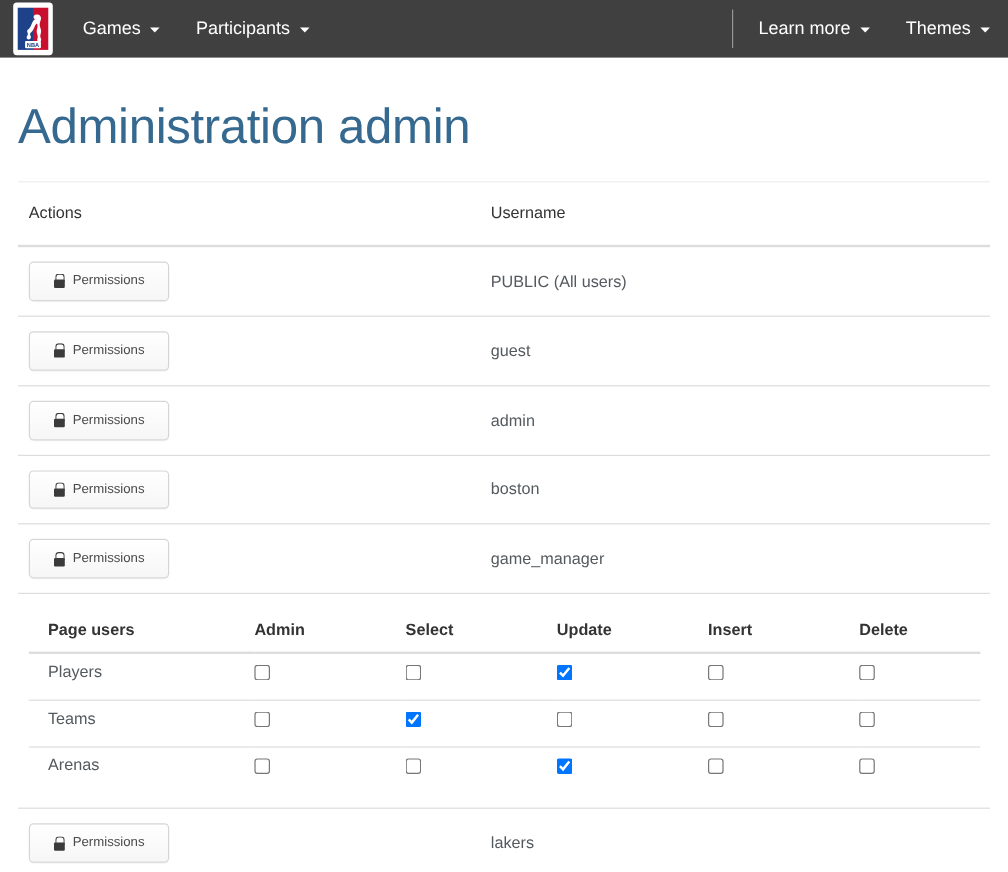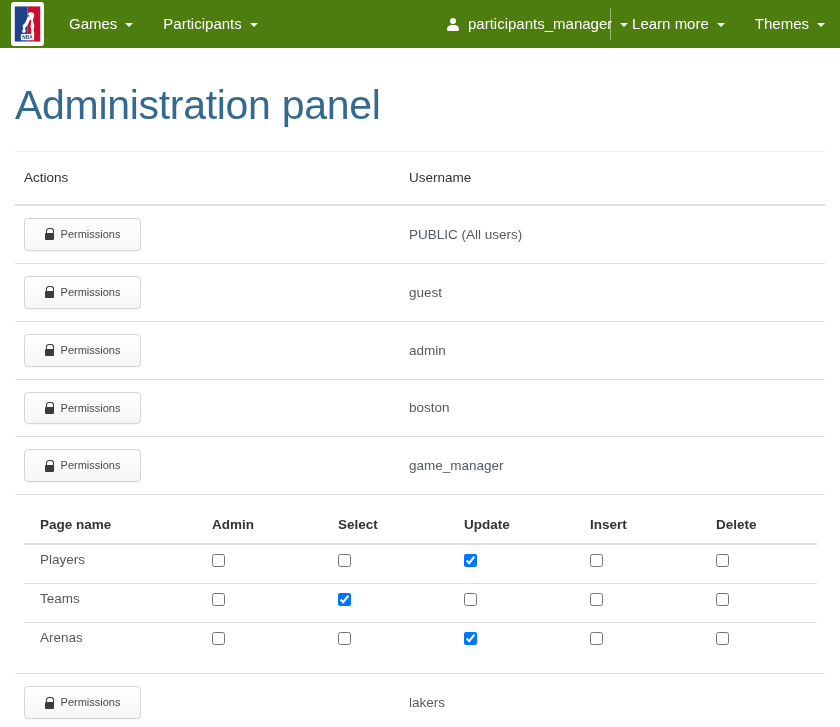--- a/index.html
+++ b/index.html
@@ -8,21 +8,21 @@
     width: 840px; height: 727px;
     background: #ffffff;
     font-family: "Liberation Sans", sans-serif;
     overflow: hidden;
   }
 
   
   .navbar {
     position: relative;
     height: 48px;
-    background: #4d7c0f;
+    background: #404040;
     display: flex;
     align-items: center;
     white-space: nowrap;
   }
   .brand {
     margin-left: 9px;
     width: 37px; height: 44px;
     display: flex; align-items: center; justify-content: center;
     flex: 0 0 auto;
   }
@@ -248,44 +248,37 @@
     <div class="nav-item">
       <span>Games</span>
       <i class="caret"></i>
     </div>
     <div class="nav-item">
       <span>Participants</span>
       <i class="caret"></i>
     </div>
   </div>
 
-  <div class="nav-center">
-    <div class="nav-item">
-      <span class="user-icon"></span>
-      <span>participants_manager</span>
-      <i class="caret"></i>
-    </div>
-  </div>
 
   <div class="nav-right">
     <div class="nav-divider"></div>
     <div class="nav-item">
       <span>Learn more</span>
       <i class="caret"></i>
     </div>
     <div class="nav-item">
       <span>Themes</span>
       <i class="caret"></i>
     </div>
   </div>
 </div>
 
 <div class="container">
 
-  <h1 class="page-title">Administration panel</h1>
+  <h1 class="page-title">Administration admin</h1>
   <div class="title-rule"></div>
 
   <table class="users">
     <thead>
       <tr>
         <th class="col-actions">Actions</th>
         <th class="col-username">Username</th>
       </tr>
     </thead>
     <tbody>
@@ -338,21 +331,21 @@
           </button>
         </td>
         <td>game_manager</td>
       </tr>
 
       <tr class="perm-row">
         <td colspan="2" class="perm-wrap">
           <table class="perms">
             <thead>
               <tr>
-                <th class="pc-page">Page name</th>
+                <th class="pc-page">Page users</th>
                 <th class="pc-box">Admin</th>
                 <th class="pc-box">Select</th>
                 <th class="pc-box">Update</th>
                 <th class="pc-box">Insert</th>
                 <th class="pc-last">Delete</th>
               </tr>
             </thead>
             <tbody>
               <tr>
                 <td>Players</td>

